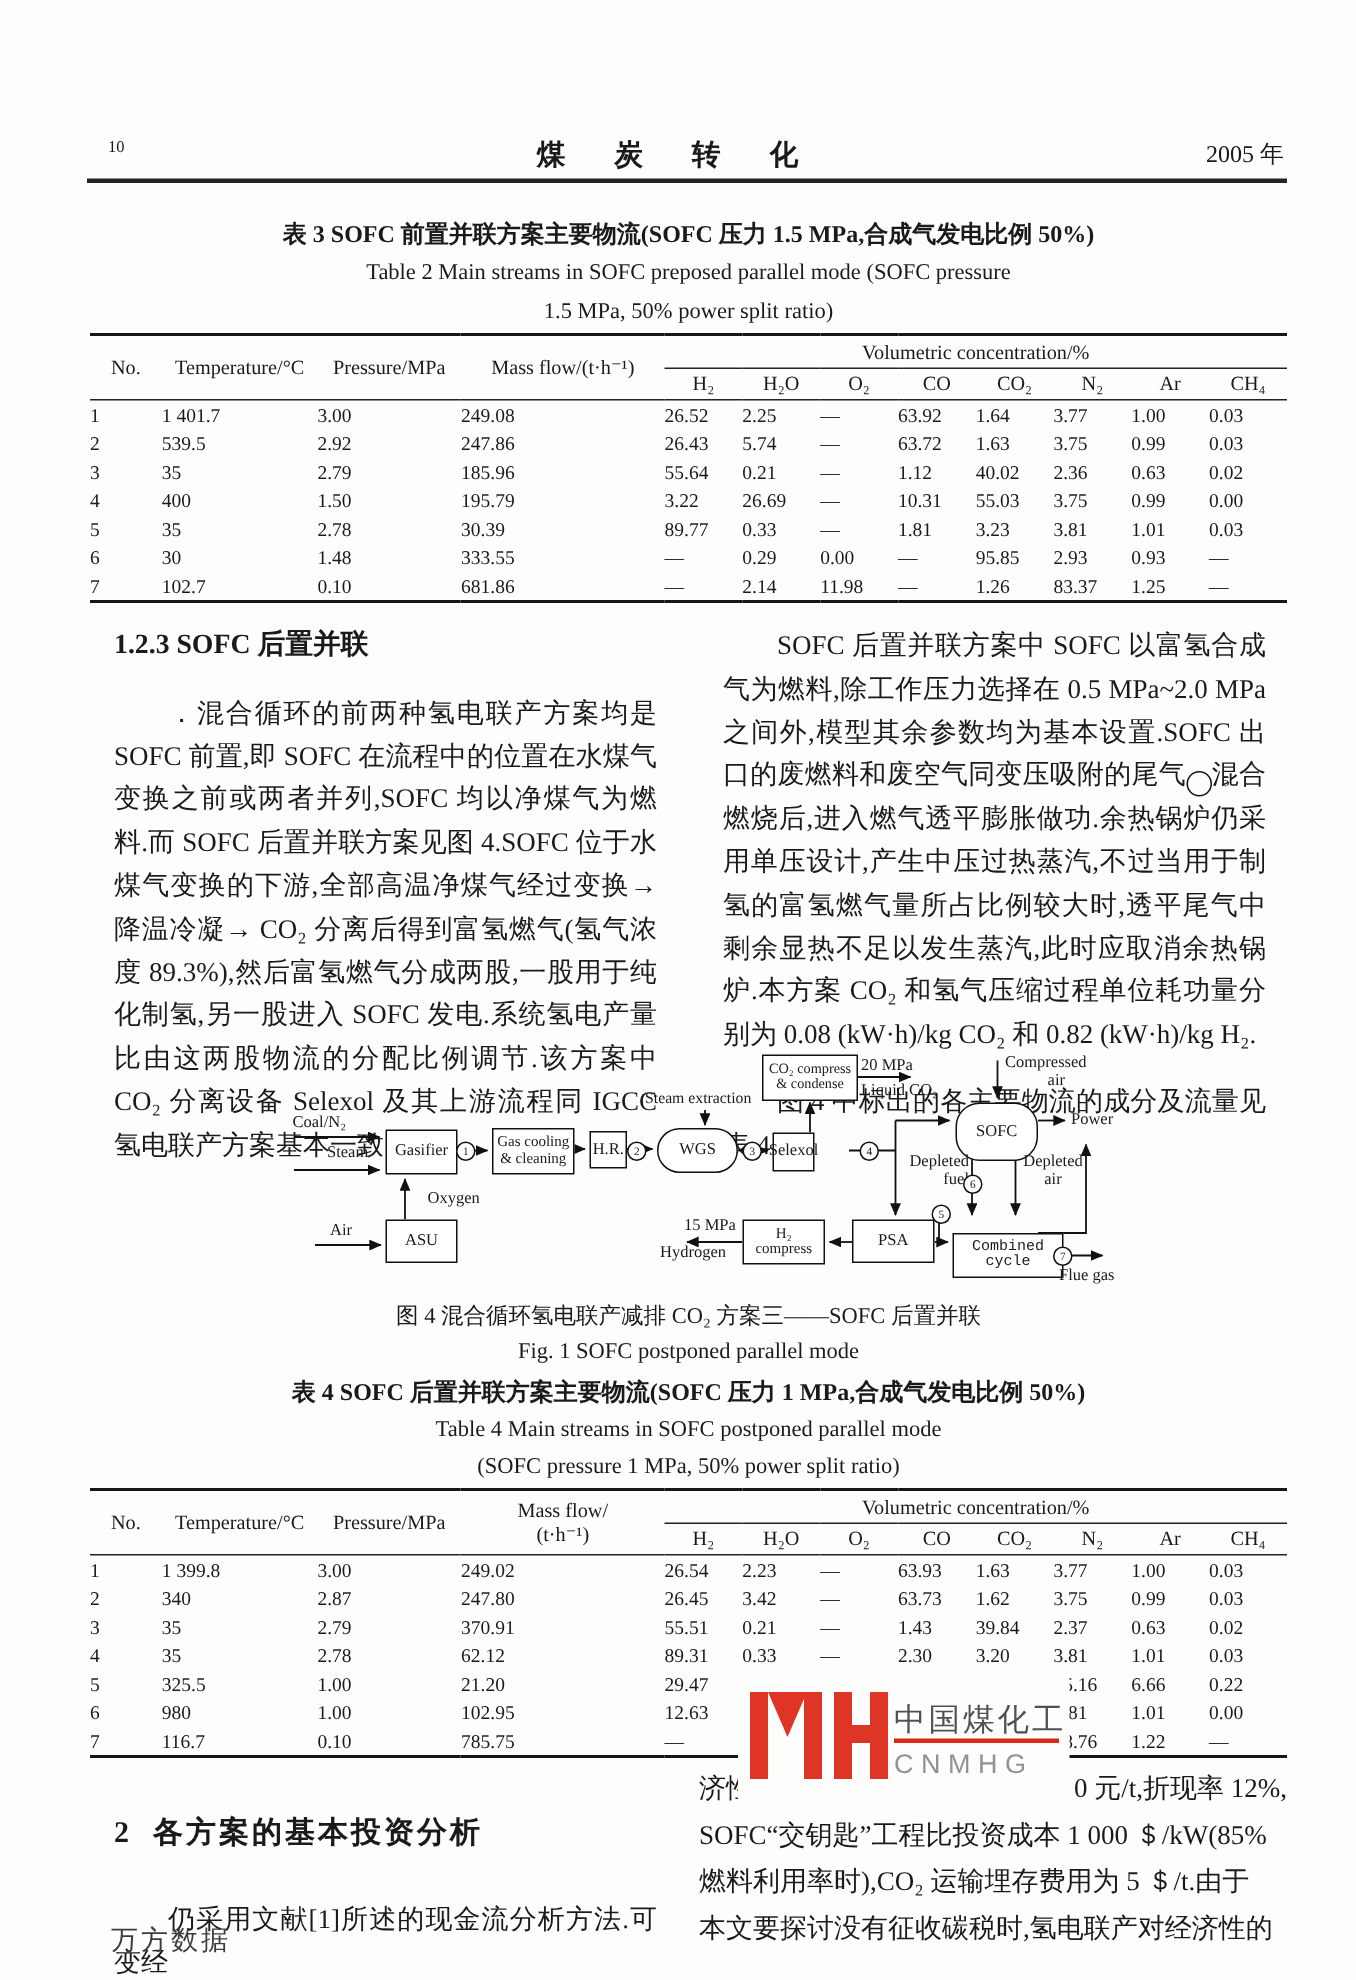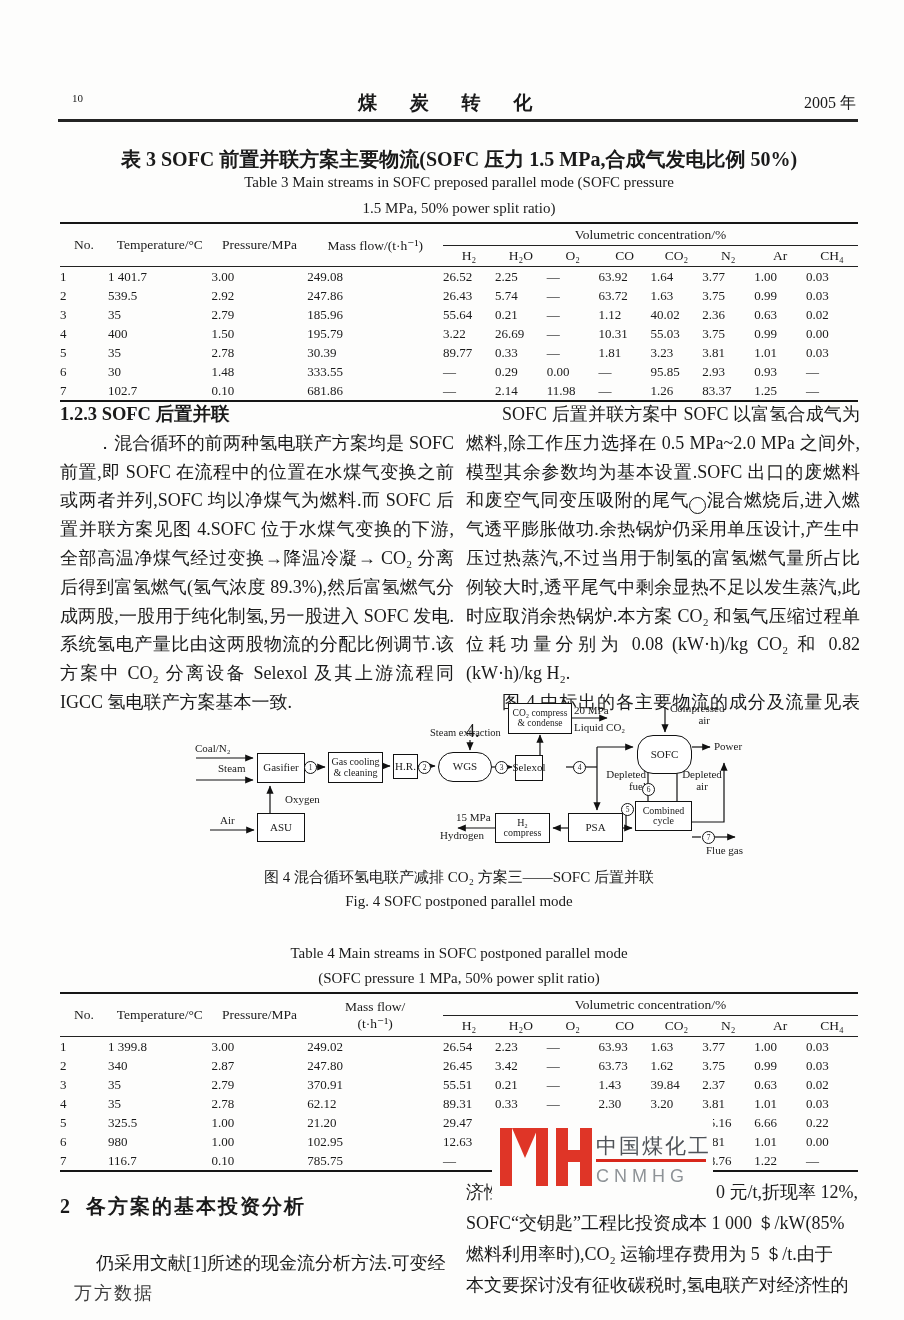--- a/index.html
+++ b/index.html
@@ -5,33 +5,33 @@
   html,body{margin:0;padding:0;background:#e8e8e8;}
   .page{position:relative;width:904px;height:1320px;margin:0 auto;background:#fdfdfc;
         font-family:"Liberation Serif","DejaVu Serif",serif;color:#1a1a1a;overflow:hidden;}
   
   .hdr-num{position:absolute;left:72px;top:92px;font-size:11px;}
   .hdr-journal{position:absolute;left:0;right:0;top:90px;text-align:center;font-size:19px;font-weight:bold;letter-spacing:14px;}
   .hdr-year{position:absolute;right:48px;top:93px;font-size:16px;}
   .hdr-rule{position:absolute;left:58px;right:46px;top:119px;height:3px;background:#242424;}
   
   .cline{position:absolute;left:60px;width:798px;text-align:center;}
-  .zh-bold{font-weight:bold;font-size:20px;}
+  .zh-bold{font-weight:bold;font-size:16px;}
   .en-t{font-size:15px;}
   
   table.dat{position:absolute;left:60px;width:798px;border-collapse:collapse;table-layout:fixed;
             font-size:13px;border-top:2.2px solid #161616;border-bottom:2.2px solid #161616;}
   table.dat th{font-weight:normal;font-size:13.5px;padding:0;}
   table.dat thead{border-bottom:1.4px solid #222;}
   table.dat td{padding:0;height:19px;}
   .spanner{border-bottom:1px solid #222;height:21px;}
   .gasrow th{height:20px;}
   
   .col{position:absolute;width:394px;font-size:18px;line-height:28.8px;text-align:justify;}
-  .col p{margin:0;text-indent:2em;}
+  .col p{margin:16px;text-indent:2em;}
   .col .noindent{text-indent:0;}
   .sec-h{font-weight:bold;font-size:18.5px;}
   .sec2-h{font-weight:bold;font-size:20px;letter-spacing:2px;}
   .circ-inline{display:inline-flex;width:15px;height:15px;border:1px solid #111;border-radius:50%;
                font-size:10px;line-height:1;align-items:center;justify-content:center;vertical-align:-2px;}
   
   .fig{position:absolute;left:190px;top:700px;width:580px;height:166px;font-size:11px;}
   .fig .box{position:absolute;border:1.2px solid #111;background:#fff;display:flex;flex-direction:column;
             align-items:center;justify-content:center;line-height:1.05;text-align:center;box-sizing:border-box;}
   .fig .stadium{border-radius:16px;}
@@ -55,21 +55,21 @@
 <body>
 
 <div class="page">
 
   <div class="hdr-num">10</div>
   <div class="hdr-journal">煤 炭 转 化</div>
   <div class="hdr-year">2005 年</div>
   <div class="hdr-rule"></div>
 
   <div class="cline zh-bold" style="top:146px;">表 3  SOFC 前置并联方案主要物流(SOFC 压力 1.5 MPa,合成气发电比例 50%)</div>
-  <div class="cline en-t" style="top:174px;">Table 3  Main streams in SOFC preposed parallel mode (SOFC pressure</div>
+  <div class="cline en-t" style="top:174px;">Table 2  Main streams in SOFC preposed parallel mode (SOFC pressure</div>
   <div class="cline en-t" style="top:200px;">1.5 MPa, 50% power split ratio)</div>
 
   <table class="dat" style="top:222px;">
     <colgroup>
       <col style="width:6%">
         <col style="width:13%">
         <col style="width:12%">
         <col style="width:17%">
       <col style="width:6.5%">
         <col style="width:6.5%">
@@ -273,21 +273,21 @@
     <div class="box" style="left:67px;top:113px;width:48px;height:29px;">
         <span>ASU</span>
       </div>
     <div class="box" style="left:305px;top:113px;width:55px;height:30px;font-size:10px;">
         <span>H₂</span>
         <span>compress</span>
       </div>
     <div class="box" style="left:378px;top:113px;width:55px;height:29px;">
         <span>PSA</span>
       </div>
-    <div class="box" style="left:445px;top:101px;width:57px;height:30px;font-size:10px;">
+    <div class="box" style="left:445px;top:122px;width:74px;height:30px;font-size:10px;font-family:Liberation Mono, monospace;">
         <span>Combined</span>
         <span>cycle</span>
       </div>
 
     <div class="circ" style="left:114px;top:61px;">1</div>
     <div class="circ" style="left:228px;top:61px;">2</div>
     <div class="circ" style="left:305px;top:61px;">3</div>
     <div class="circ" style="left:383px;top:61px;">4</div>
     <div class="circ" style="left:431px;top:103px;">5</div>
     <div class="circ" style="left:452px;top:83px;">6</div>
@@ -303,22 +303,23 @@
     <div class="lbl" style="left:480px;top:2px;text-align:center;"><span>Compressed</span><br><span style="margin-left:14px;">air</span></div>
     <div class="lbl" style="left:524px;top:40px;">Power</div>
     <div class="lbl" style="left:408px;top:68px;width:48px;text-align:right;"><span>Depleted</span><br><span>fuel</span></div>
     <div class="lbl" style="left:490px;top:68px;text-align:center;width:44px;"><span>Depleted</span><br><span>air</span></div>
     <div class="lbl" style="left:266px;top:111px;">15 MPa</div>
     <div class="lbl" style="left:250px;top:129px;">Hydrogen</div>
     <div class="lbl" style="left:516px;top:144px;">Flue gas</div>
   </div>
 
   <div class="cline" style="top:868px;font-size:15px;">图 4  混合循环氢电联产减排 CO₂ 方案三——SOFC 后置并联</div>
-  <div class="cline en-t" style="top:893px;">Fig. 4  SOFC postponed parallel mode</div>
-
+  <div class="cline en-t" style="top:893px;">Fig. 1  SOFC postponed parallel mode</div>
+
+  <div class="cline zh-bold" style="top:918px;">表 4  SOFC 后置并联方案主要物流(SOFC 压力 1 MPa,合成气发电比例 50%)</div>
   <div class="cline en-t" style="top:945px;">Table 4  Main streams in SOFC postponed parallel mode</div>
   <div class="cline en-t" style="top:970px;">(SOFC pressure 1 MPa, 50% power split ratio)</div>
 
   <table class="dat" style="top:992px;">
     <colgroup>
       <col style="width:6%">
         <col style="width:13%">
         <col style="width:12%">
         <col style="width:17%">
       <col style="width:6.5%">

